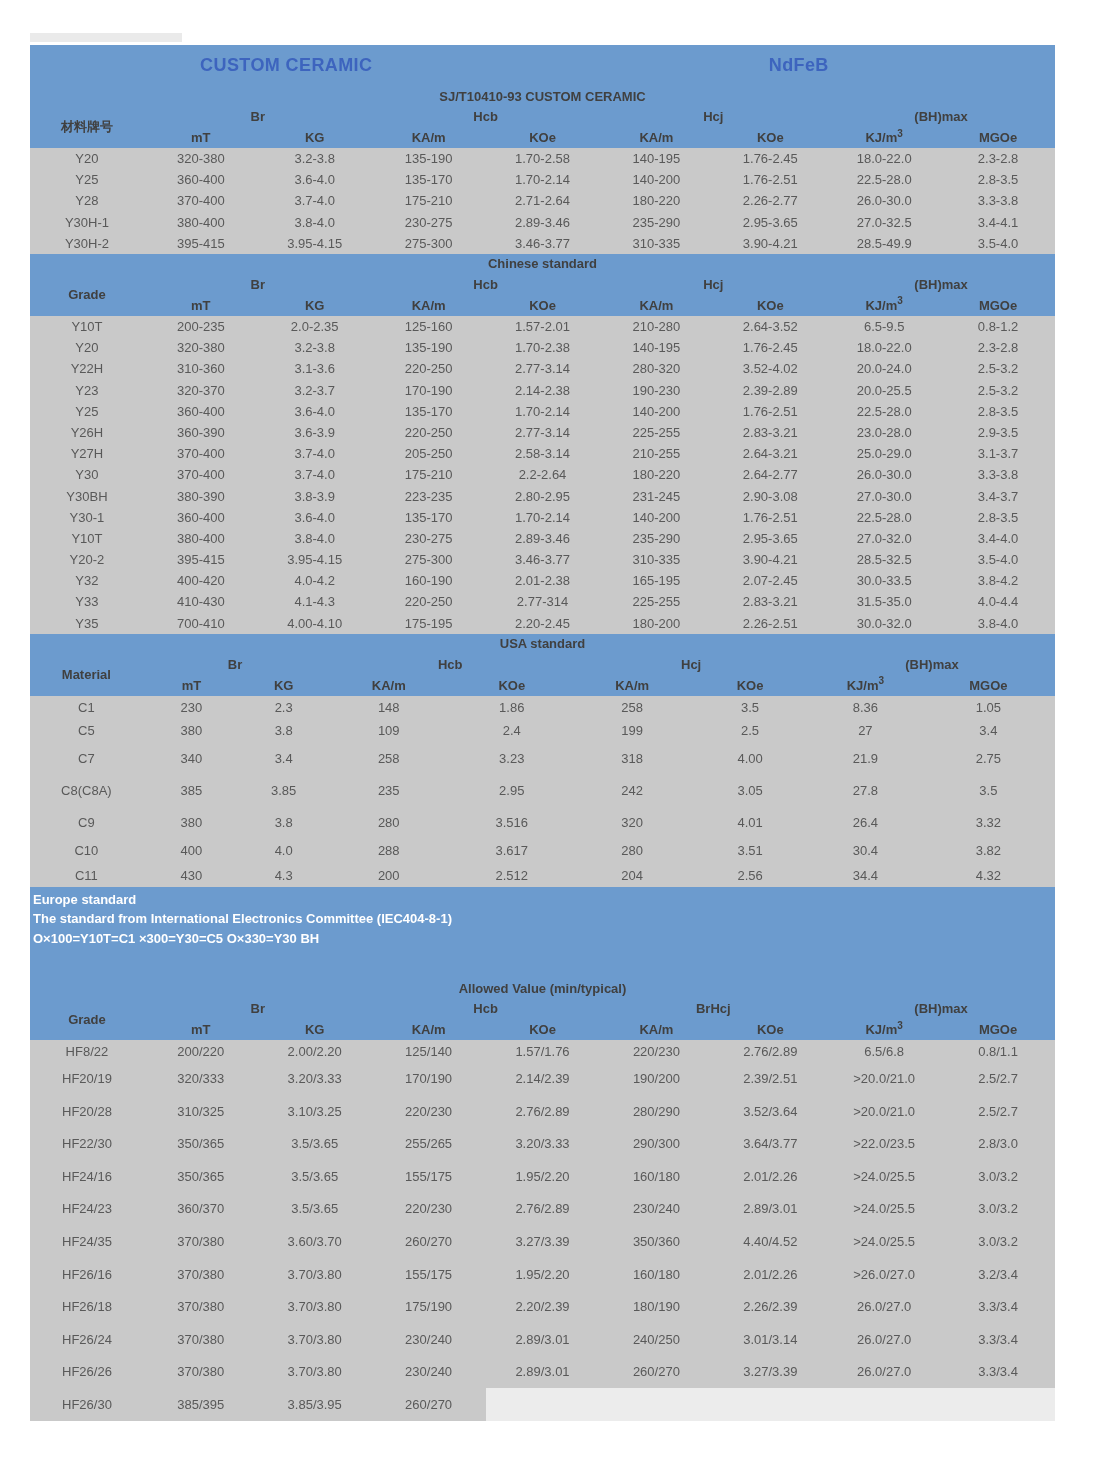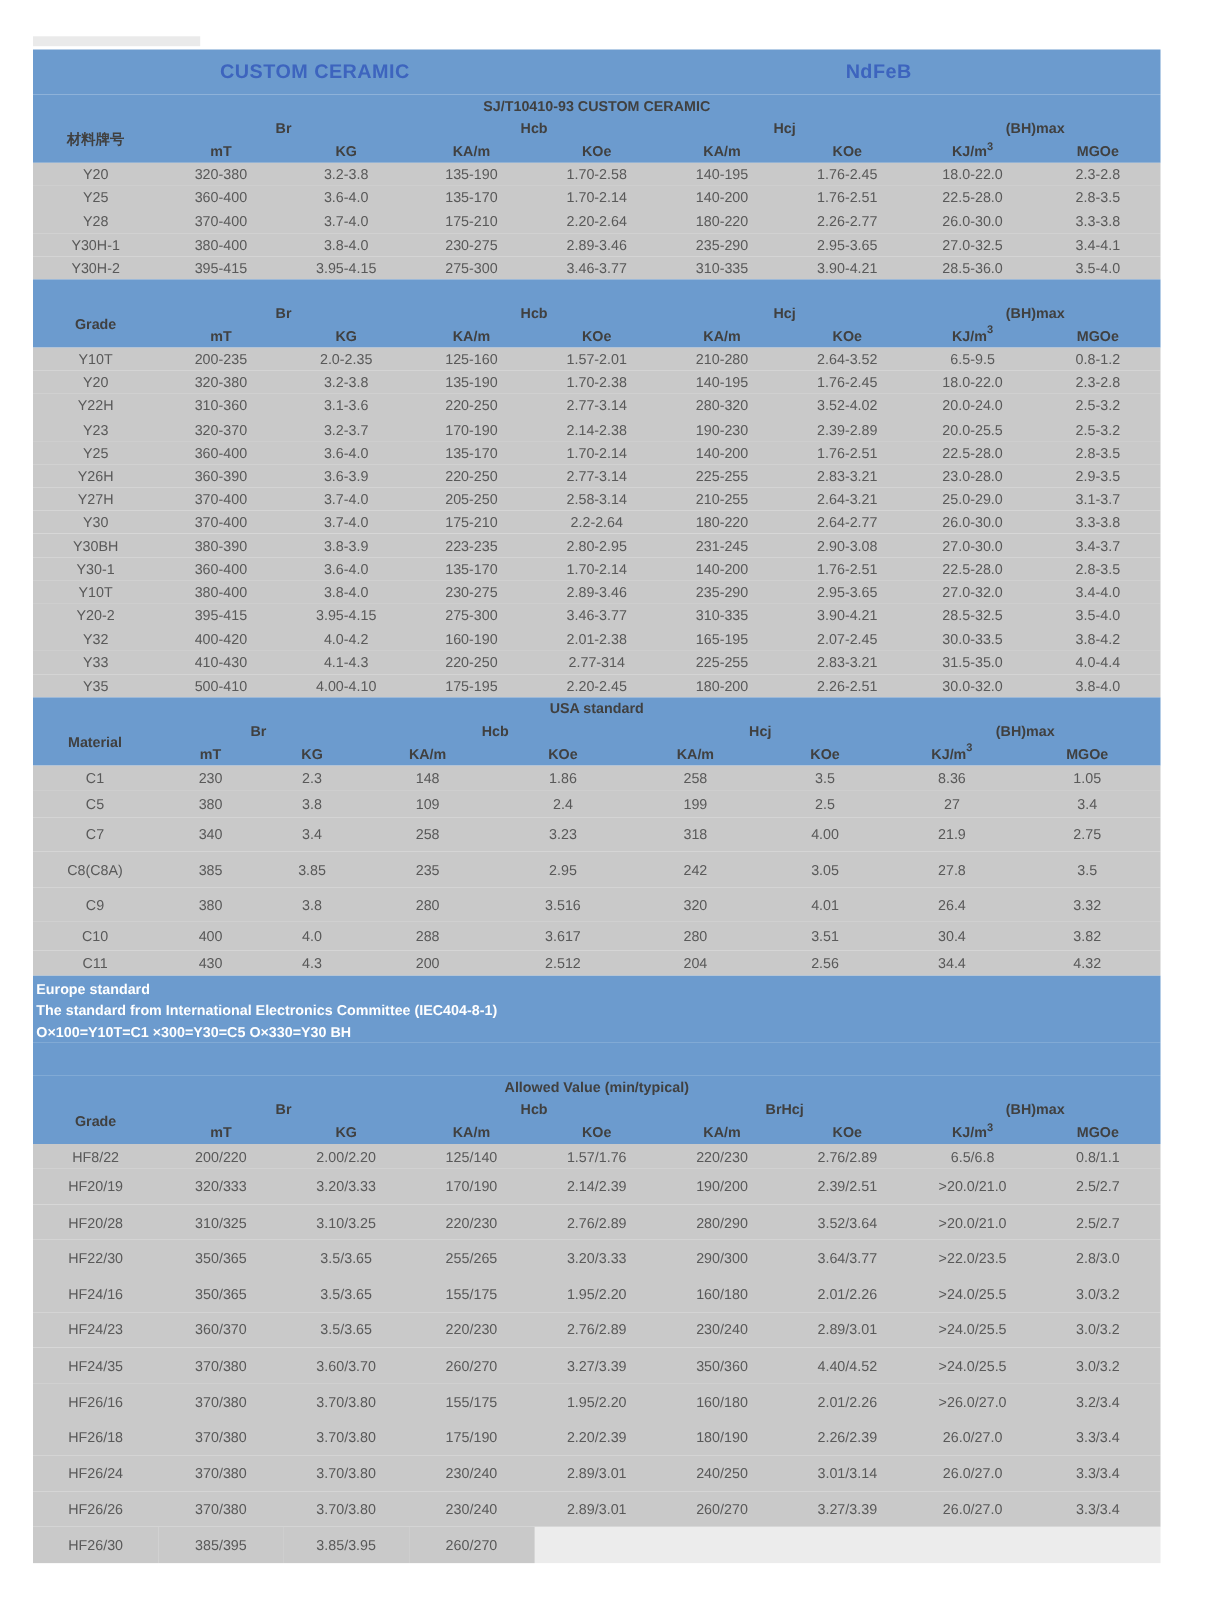--- a/index.html
+++ b/index.html
@@ -126,21 +126,21 @@
         <div class="tcell">140-200</div>
         <div class="tcell">1.76-2.51</div>
         <div class="tcell">22.5-28.0</div>
         <div class="tcell">2.8-3.5</div>
       </div>
       <div class="trow grid">
         <div class="tcell">Y28</div>
         <div class="tcell">370-400</div>
         <div class="tcell">3.7-4.0</div>
         <div class="tcell">175-210</div>
-        <div class="tcell">2.20-2.64</div>
+        <div class="tcell">2.71-2.64</div>
         <div class="tcell">180-220</div>
         <div class="tcell">2.26-2.77</div>
         <div class="tcell">26.0-30.0</div>
         <div class="tcell">3.3-3.8</div>
       </div>
       <div class="trow grid">
         <div class="tcell">Y30H-1</div>
         <div class="tcell">380-400</div>
         <div class="tcell">3.8-4.0</div>
         <div class="tcell">230-275</div>
@@ -151,27 +151,28 @@
         <div class="tcell">3.4-4.1</div>
       </div>
       <div class="trow grid">
         <div class="tcell">Y30H-2</div>
         <div class="tcell">395-415</div>
         <div class="tcell">3.95-4.15</div>
         <div class="tcell">275-300</div>
         <div class="tcell">3.46-3.77</div>
         <div class="tcell">310-335</div>
         <div class="tcell">3.90-4.21</div>
-        <div class="tcell">28.5-36.0</div>
+        <div class="tcell">28.5-49.9</div>
         <div class="tcell">3.5-4.0</div>
       </div>
     </div>
 
   <div class="mtable cols-equal t-cn">
       <div class="thead grid">
+        <div class="t-title">Chinese standard</div>
         <div class="t-grade">Grade</div>
         <div class="t-group g0">Br</div>
         <div class="t-group g1">Hcb</div>
         <div class="t-group g2">Hcj</div>
         <div class="t-group g3">(BH)max</div>
         <div class="t-unit u0">mT</div>
         <div class="t-unit u1">KG</div>
         <div class="t-unit u2">KA/m</div>
         <div class="t-unit u3">KOe</div>
         <div class="t-unit u4">KA/m</div>
@@ -328,21 +329,21 @@
         <div class="tcell">4.1-4.3</div>
         <div class="tcell">220-250</div>
         <div class="tcell">2.77-314</div>
         <div class="tcell">225-255</div>
         <div class="tcell">2.83-3.21</div>
         <div class="tcell">31.5-35.0</div>
         <div class="tcell">4.0-4.4</div>
       </div>
       <div class="trow grid">
         <div class="tcell">Y35</div>
-        <div class="tcell">500-410</div>
+        <div class="tcell">700-410</div>
         <div class="tcell">4.00-4.10</div>
         <div class="tcell">175-195</div>
         <div class="tcell">2.20-2.45</div>
         <div class="tcell">180-200</div>
         <div class="tcell">2.26-2.51</div>
         <div class="tcell">30.0-32.0</div>
         <div class="tcell">3.8-4.0</div>
       </div>
     </div>
 

